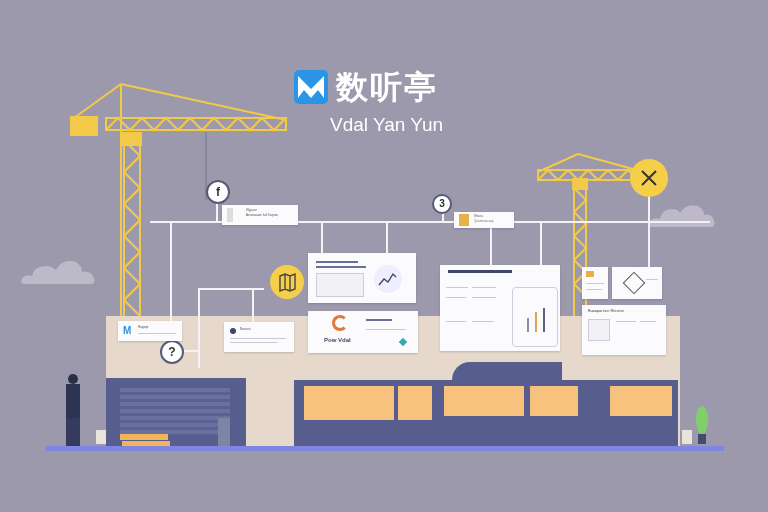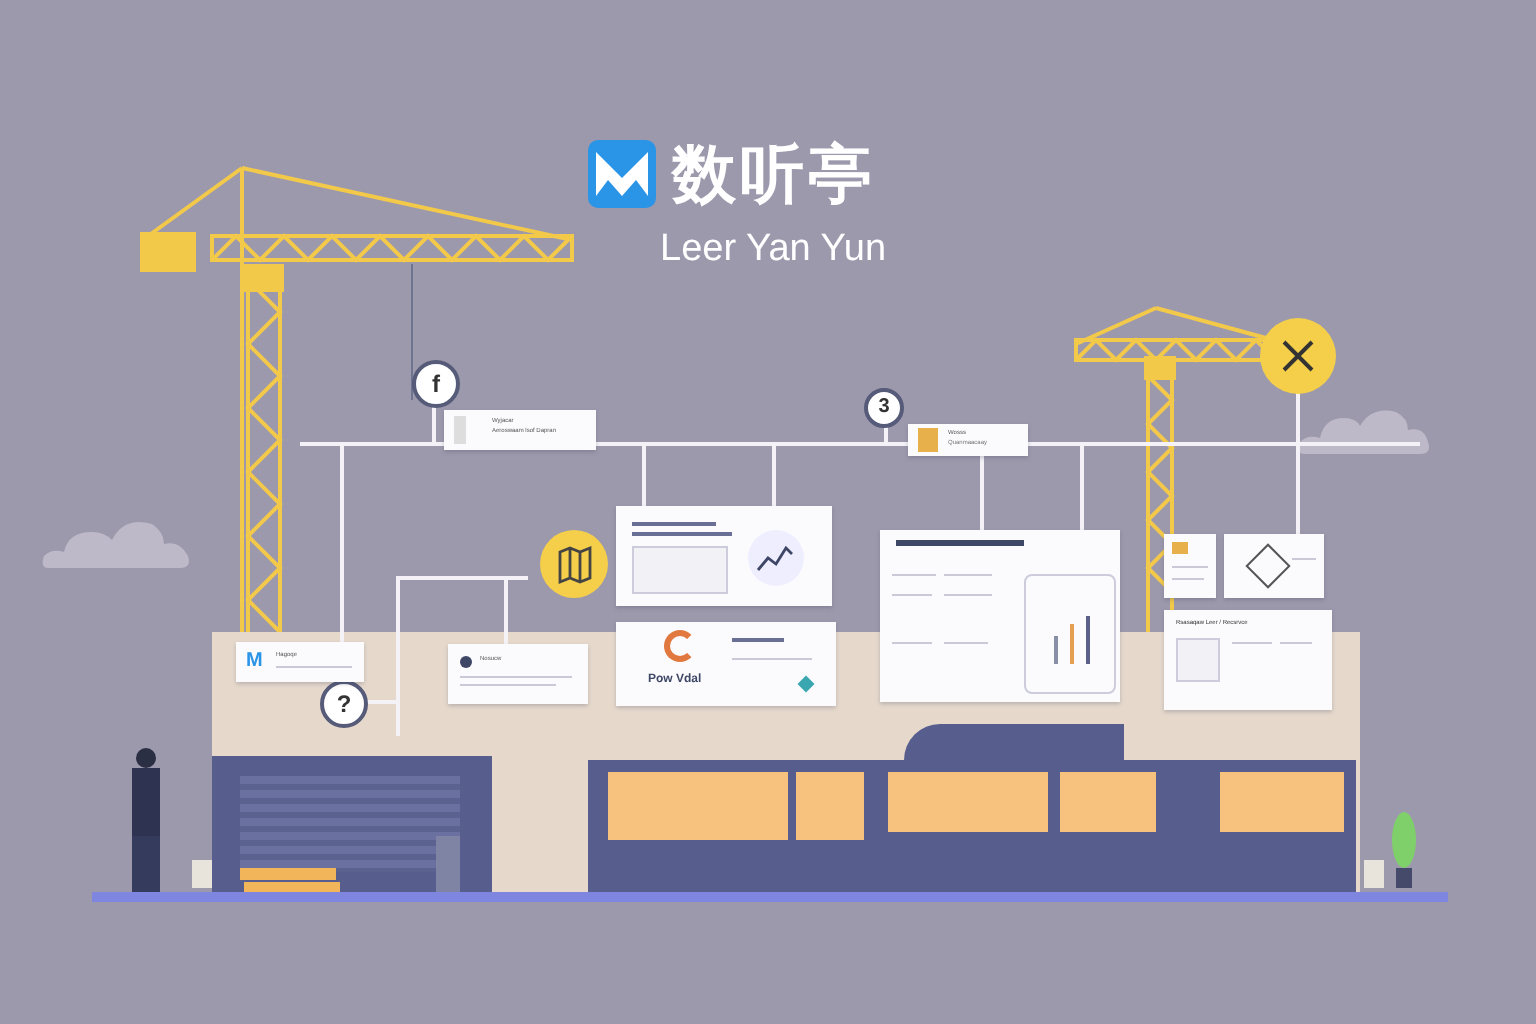--- a/index.html
+++ b/index.html
@@ -25,21 +25,21 @@
 <svg class="abs" style="left:648px;top:203px" width="68" height="26" viewBox="0 0 68 26">
     <path d="M4 24 Q0 24 2 18 Q6 14 12 16 Q14 6 24 6 Q30 6 32 10 Q38 0 50 3 Q56 6 56 12 Q64 10 66 18 Q68 24 62 24 Z" fill="#bdb9c8"></path>
   </svg>
 
 <div class="abs logo-mark">
   <svg width="34" height="34" viewBox="0 0 34 34">
       <path d="M4 6 L17 19 L30 6 L30 28 L24 20 L17 28 L10 20 L4 28 Z" fill="#fff"></path>
     </svg>
 </div>
 <div class="abs brand-cn">数听亭</div>
-<div class="abs brand-en">Leer Yan Yun</div>
+<div class="abs brand-en">Vdal Yan Yun</div>
 
 <svg class="abs" style="left:66px;top:80px" width="230" height="240" viewBox="0 0 230 240">
   <g stroke="#f3c94a" stroke-width="2" fill="none">
     <line x1="55" y1="4" x2="8" y2="38"></line>
     <line x1="55" y1="4" x2="220" y2="40"></line>
     <line x1="55" y1="4" x2="55" y2="300"></line>
     <rect x="40" y="38" width="180" height="12"></rect>
     <polyline points="40,50 52,38 64,50 76,38 88,50 100,38 112,50 124,38 136,50 148,38 160,50 172,38 184,50 196,38 208,50 220,38"></polyline>
     <rect x="58" y="54" width="16" height="190"></rect>
     <polyline points="58,60 74,76 58,92 74,108 58,124 74,140 58,156 74,172 58,188 74,204 58,220 74,236"></polyline>

